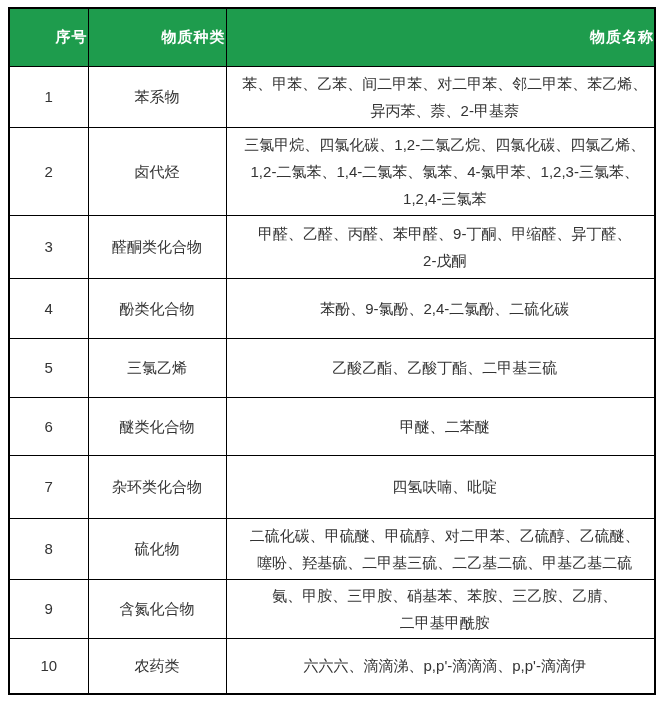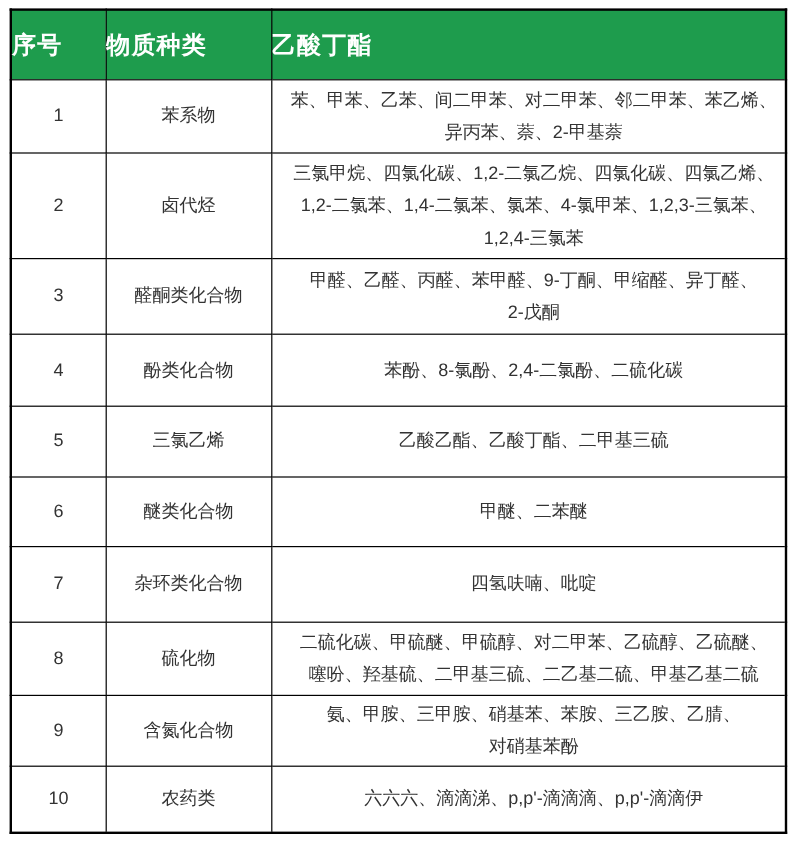--- a/index.html
+++ b/index.html
@@ -25,23 +25,23 @@
     border: 1px solid var(--border, #000000);
     vertical-align: middle;
   }
   col.c-num  { width: 79px;  }
   col.c-cat  { width: 138px; }
   col.c-name { width: 429px; }
   thead tr { height: 58px; }
   thead th {
     background: var(--header-bg, #1e9c4d);
     color: var(--header-text, #ffffff);
-    font-size: 20px;
+    font-size: 15px;
     font-weight: bold;
-    text-align: left;
+    text-align: right;
     letter-spacing: 1px;
     margin-left: 16px;
   }
   tbody td {
     color: var(--body-text, #333333);
     font-size: 15px;
     line-height: 27px;
   }
   td.num-cell, td.cat-cell { text-align: center; }
   td.name-cell {
@@ -71,21 +71,21 @@
   <table class="substance-table">
     <colgroup>
       <col class="c-num">
         <col class="c-cat">
         <col class="c-name">
     </colgroup>
     <thead>
       <tr>
         <th>序号</th>
         <th>物质种类</th>
-        <th>乙酸丁酯</th>
+        <th>物质名称</th>
       </tr>
     </thead>
     <tbody>
       <tr>
         <td class="num-cell">1</td>
         <td class="cat-cell">苯系物</td>
         <td class="name-cell"><span class="item">苯、</span><span class="item">甲苯、</span><span class="item">乙苯、</span><span class="item">间二甲苯、</span><span class="item">对二甲苯、</span><span class="item">邻二甲苯、</span><span class="item">苯乙烯、</span><span class="item">异丙苯、</span><span class="item">萘、</span><span class="item">2-甲基萘</span></td>
       </tr>
       <tr>
         <td class="num-cell">2</td>
@@ -93,21 +93,21 @@
         <td class="name-cell"><span class="item">三氯甲烷、</span><span class="item">四氯化碳、</span><span class="item">1,2-二氯乙烷、</span><span class="item">四氯化碳、</span><span class="item">四氯乙烯、</span><span class="item">1,2-二氯苯、</span><span class="item">1,4-二氯苯、</span><span class="item">氯苯、</span><span class="item">4-氯甲苯、</span><span class="item">1,2,3-三氯苯、</span><span class="item">1,2,4-三氯苯</span></td>
       </tr>
       <tr>
         <td class="num-cell">3</td>
         <td class="cat-cell">醛酮类化合物</td>
         <td class="name-cell"><span class="item">甲醛、</span><span class="item">乙醛、</span><span class="item">丙醛、</span><span class="item">苯甲醛、</span><span class="item">9-丁酮、</span><span class="item">甲缩醛、</span><span class="item">异丁醛、</span><span class="item">2-戊酮</span></td>
       </tr>
       <tr>
         <td class="num-cell">4</td>
         <td class="cat-cell">酚类化合物</td>
-        <td class="name-cell"><span class="item">苯酚、</span><span class="item">8-氯酚、</span><span class="item">2,4-二氯酚、</span><span class="item">二硫化碳</span></td>
+        <td class="name-cell"><span class="item">苯酚、</span><span class="item">9-氯酚、</span><span class="item">2,4-二氯酚、</span><span class="item">二硫化碳</span></td>
       </tr>
       <tr>
         <td class="num-cell">5</td>
         <td class="cat-cell">三氯乙烯</td>
         <td class="name-cell"><span class="item">乙酸乙酯、</span><span class="item">乙酸丁酯、</span><span class="item">二甲基三硫</span></td>
       </tr>
       <tr>
         <td class="num-cell">6</td>
         <td class="cat-cell">醚类化合物</td>
         <td class="name-cell"><span class="item">甲醚、</span><span class="item">二苯醚</span></td>
@@ -118,21 +118,21 @@
         <td class="name-cell"><span class="item">四氢呋喃、</span><span class="item">吡啶</span></td>
       </tr>
       <tr>
         <td class="num-cell">8</td>
         <td class="cat-cell">硫化物</td>
         <td class="name-cell"><span class="item">二硫化碳、</span><span class="item">甲硫醚、</span><span class="item">甲硫醇、</span><span class="item">对二甲苯、</span><span class="item">乙硫醇、</span><span class="item">乙硫醚、</span><span class="item">噻吩、</span><span class="item">羟基硫、</span><span class="item">二甲基三硫、</span><span class="item">二乙基二硫、</span><span class="item">甲基乙基二硫</span></td>
       </tr>
       <tr>
         <td class="num-cell">9</td>
         <td class="cat-cell">含氮化合物</td>
-        <td class="name-cell"><span class="item">氨、</span><span class="item">甲胺、</span><span class="item">三甲胺、</span><span class="item">硝基苯、</span><span class="item">苯胺、</span><span class="item">三乙胺、</span><span class="item">乙腈、</span><span class="item">对硝基苯酚</span></td>
+        <td class="name-cell"><span class="item">氨、</span><span class="item">甲胺、</span><span class="item">三甲胺、</span><span class="item">硝基苯、</span><span class="item">苯胺、</span><span class="item">三乙胺、</span><span class="item">乙腈、</span><span class="item">二甲基甲酰胺</span></td>
       </tr>
       <tr>
         <td class="num-cell">10</td>
         <td class="cat-cell">农药类</td>
         <td class="name-cell"><span class="item">六六六、</span><span class="item">滴滴涕、</span><span class="item">p,p'-滴滴滴、</span><span class="item">p,p'-滴滴伊</span></td>
       </tr>
     </tbody>
   </table>
 </div>
 

